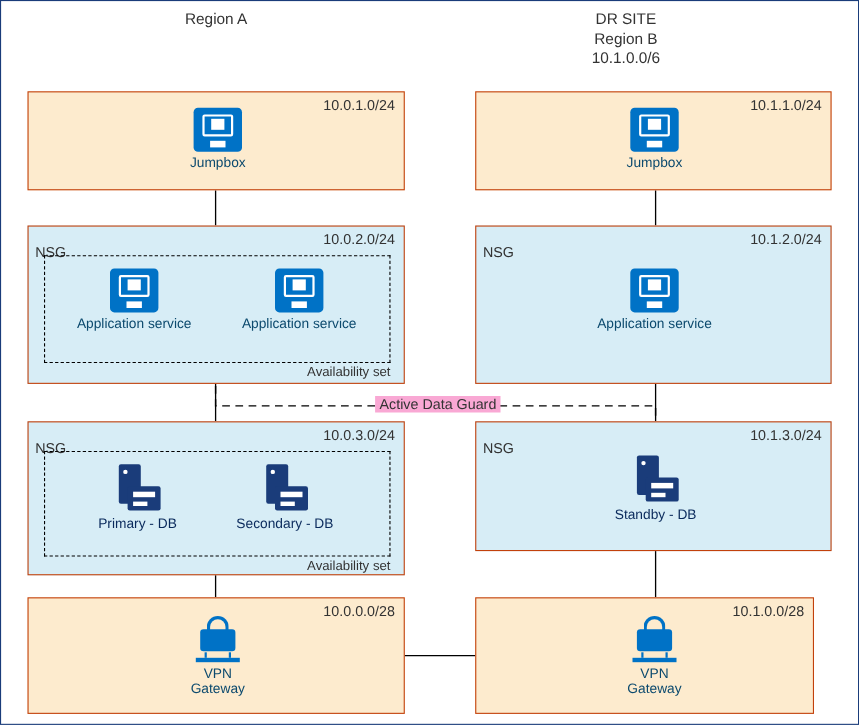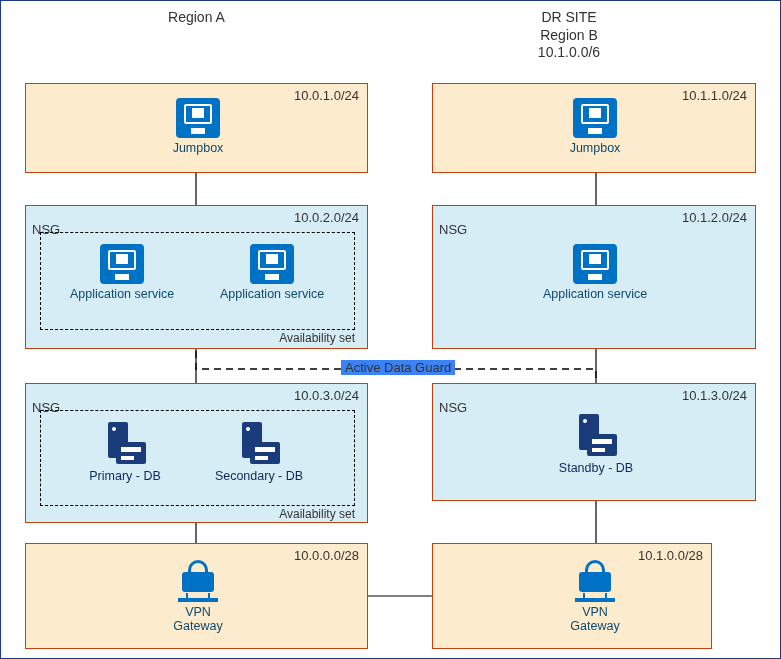--- a/index.html
+++ b/index.html
@@ -164,21 +164,21 @@
     content: "";
     position: absolute;
     top: -5px; width: 2px; height: 5px;
     background: #0072c6;
   }
   .icon-vpn .netbar::before { left: 8px; }
   .icon-vpn .netbar::after { right: 8px; }
   .adg {
     position: absolute;
     font-size: 13px;
-    background: #3b82f6;
+    background: #f9a8d4;
     padding: 0 4px;
   }
 </style>
 </head>
 <body>
 
 <div class="canvas">
 
   <svg class="lines" viewBox="0 0 781 659">
 
@@ -295,21 +295,21 @@
     <div class="cidr">10.1.3.0/24</div>
     <div class="node" style="left:108px; top:30px; width:110px;">
       <div class="icon-db">
           <div class="tower"></div>
           <div class="box2"></div>
         </div>
       <div class="lbl dark">Standby - DB</div>
     </div>
   </div>
 
-  <div class="box tan" style="left:431px; top:542px; width:280px; height:106px;">
+  <div class="box tan" style="left:431px; top:542px; width:308px; height:106px;">
     <div class="cidr">10.1.0.0/28</div>
     <div class="node" style="left:112px; top:16px;">
       <div class="icon-vpn">
           <div class="lock"></div>
           <div class="body"></div>
           <div class="netbar"></div>
         </div>
       <div class="lbl">VPN</div>
       <div class="lbl" style="margin-top:0;">Gateway</div>
     </div>

